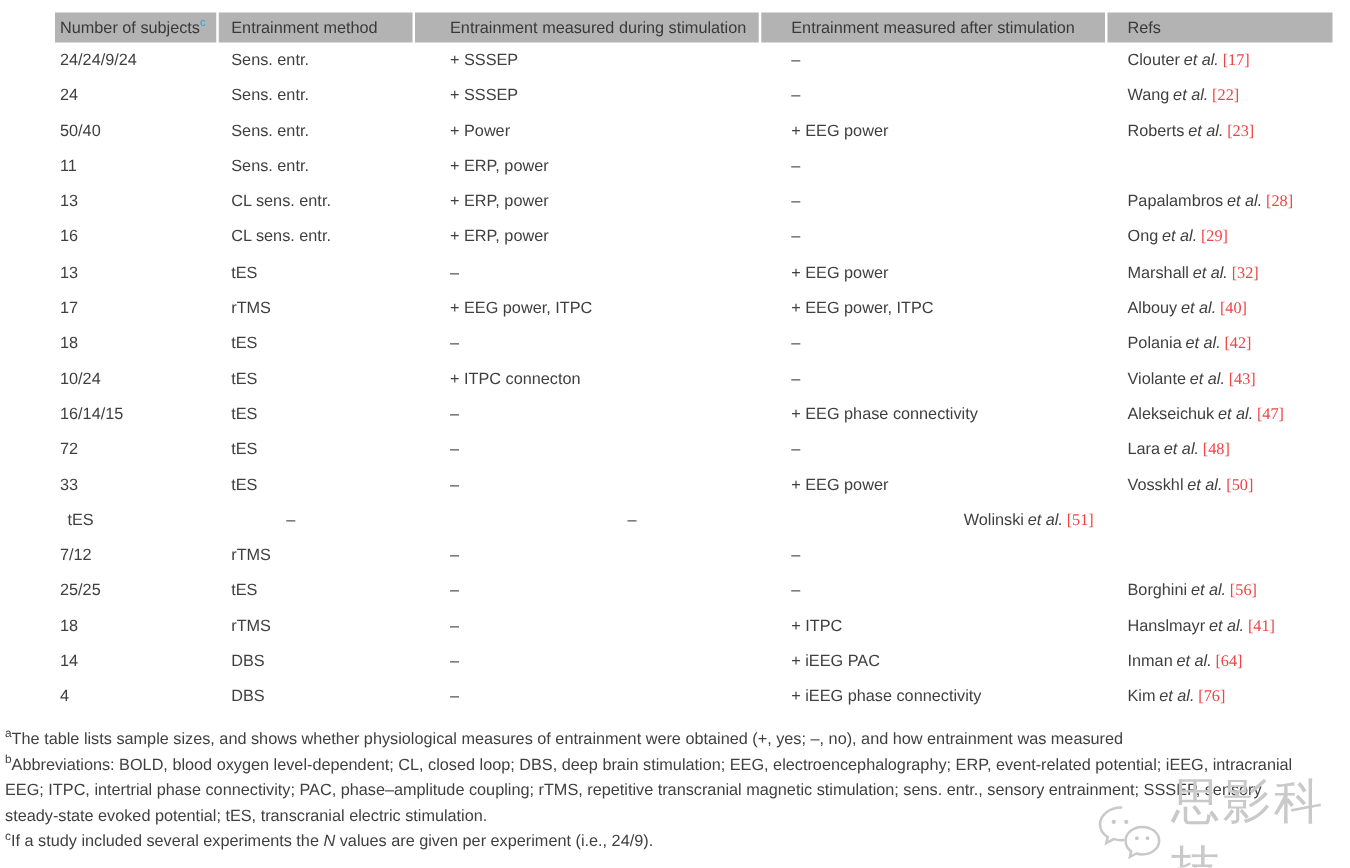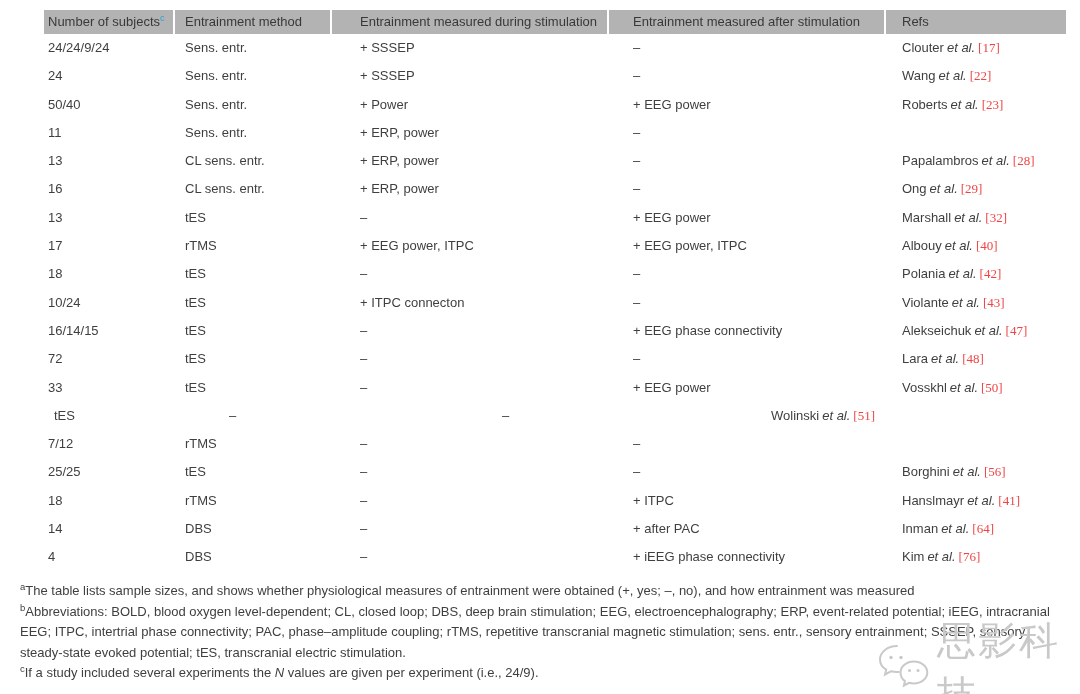--- a/index.html
+++ b/index.html
@@ -26,21 +26,21 @@
   .c4 { flex:0 0 275px; padding-left:24px; }
   .c5 { flex:0 0 180px; padding-left:16px; }
   .th.c1 { padding-left:4px; }
   sup.hdr-sup { color:#2aa2d8; font-size:9px; vertical-align:super; line-height:0; }
   .ital { font-style:italic; }
   .ref-link { color:#ef4444; text-decoration:none; cursor:pointer;font-family:Liberation Serif, serif; }
   .refcell span, .refcell a { margin-right:3px; }
 
   
   .footnotes {
-    position:absolute; left:20px; top:581px; width:1036px;
+    position:absolute; left:4px; top:581px; width:1036px;
     font-size:13px; line-height:20.5px; color:#3f3f3f;
   }
   .footnotes p { margin:0; }
   .fsup { font-size:9.5px; vertical-align:super; line-height:0; }
 
   
   .watermark {
     position:absolute; left:876px; top:614px;
     display:flex; align-items:center; gap:5px;
     pointer-events:none;
@@ -224,21 +224,21 @@
       <div class="td c4">+ ITPC</div>
       <div class="td c5 refcell">
         <span>Hanslmayr</span><span class="ital">et al.</span><a class="ref-link">[41]</a>
       </div>
     </div>
 
     <div class="tr">
       <div class="td c1">14</div>
       <div class="td c2">DBS</div>
       <div class="td c3">–</div>
-      <div class="td c4">+ after PAC</div>
+      <div class="td c4">+ iEEG PAC</div>
       <div class="td c5 refcell">
         <span>Inman</span><span class="ital">et al.</span><a class="ref-link">[64]</a>
       </div>
     </div>
 
     <div class="tr">
       <div class="td c1">4</div>
       <div class="td c2">DBS</div>
       <div class="td c3">–</div>
       <div class="td c4">+ iEEG phase connectivity</div>

